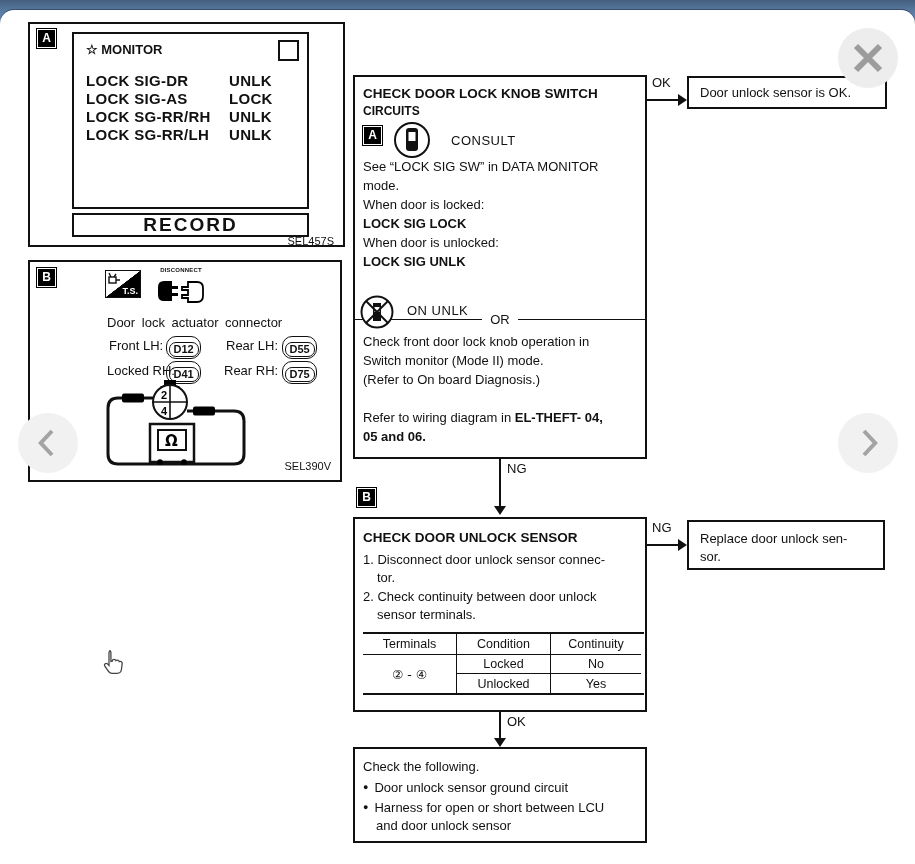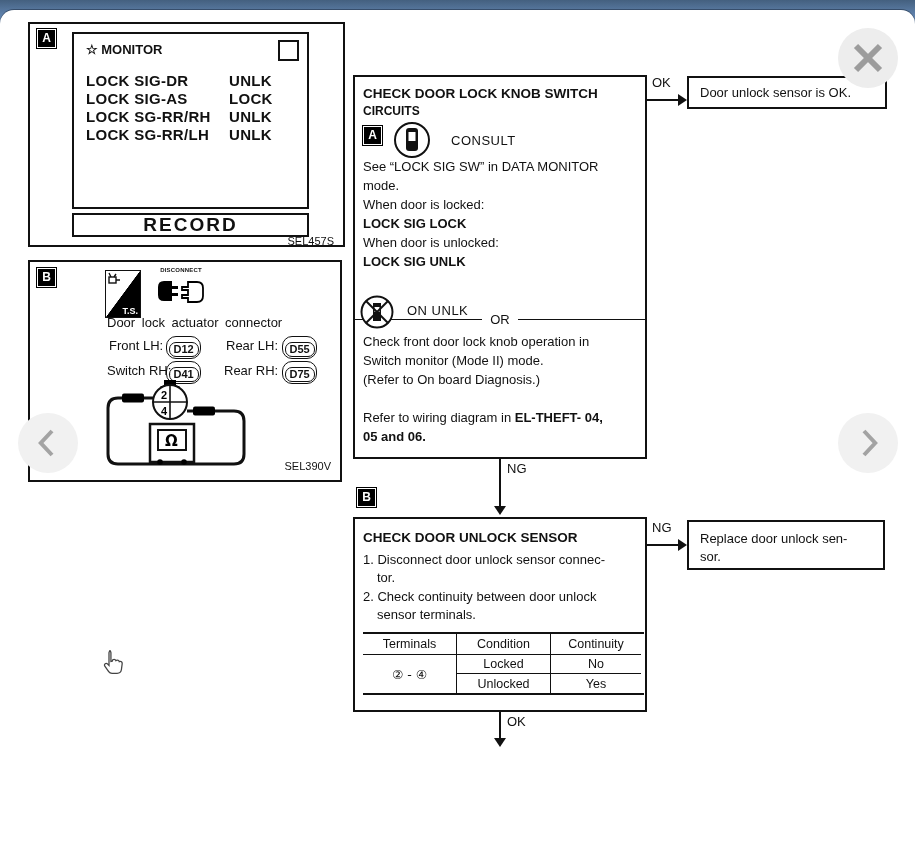--- a/index.html
+++ b/index.html
@@ -36,21 +36,21 @@
   .tbl{position:absolute;display:grid;border-top:2px solid #111;border-bottom:2.5px solid #111;
        font-size:12.5px;}
   .tbl div{display:flex;align-items:center;justify-content:center;box-sizing:border-box;}
   .tbl .h{height:21px;border-bottom:1.5px solid #111;}
   .tbl .r{height:19px;}
   .cr{border-right:1.5px solid #111;}
   .rb{border-bottom:1.5px solid #111;}
   .term{grid-row:2/4;grid-column:1;font-family:"DejaVu Sans","Liberation Sans",sans-serif;}
   .bullet{display:inline-block;font-size:9px;vertical-align:2px;margin-right:6px;}
   .figcode{position:absolute;font-size:11px;}
-  .ts-icon{position:absolute;width:36px;height:48px;border:1px solid #111;box-sizing:border-box;
+  .ts-icon{position:absolute;width:36px;height:28px;border:1px solid #111;box-sizing:border-box;
            background:linear-gradient(to bottom right,#fff 49.5%,#000 50.5%);}
   .ts-label{position:absolute;right:2px;bottom:1px;color:#fff;font-size:9px;font-weight:bold;}
   .disc-wrap{position:absolute;width:52px;height:38px;}
   .disc-label{position:absolute;top:-1px;left:0;width:100%;text-align:center;
               font-size:6px;font-weight:bold;letter-spacing:.2px;}
 </style>
 </head>
 <body>
 
 <div class="stage">
@@ -95,21 +95,21 @@
         <path d="M33 6 h9 q6 0 6 6 v8 q0 6-6 6 h-9 v-4 h-6 v-3 h6 v-5 h-6 v-3 h6 z" fill="#fff" stroke="#000" stroke-width="1.8"></path>
       </svg>
     </div>
 
     <span class="txt" style="left:77px;top:53px;word-spacing:3px;">Door lock actuator connector</span>
 
     <span class="txt" style="left:79px;top:76px;">Front LH:</span>
     <span class="abs" style="left:136px;top:74px;"><span class="pill"><span class="pill-in">D12</span></span></span>
     <span class="txt" style="left:196px;top:76px;">Rear LH:</span>
     <span class="abs" style="left:252px;top:74px;"><span class="pill"><span class="pill-in">D55</span></span></span>
-    <span class="txt" style="left:77px;top:101px;">Switch RH:</span>
+    <span class="txt" style="left:77px;top:101px;">Locked RH:</span>
     <span class="abs" style="left:136px;top:99px;"><span class="pill"><span class="pill-in">D41</span></span></span>
     <span class="txt" style="left:194px;top:101px;">Rear RH:</span>
     <span class="abs" style="left:252px;top:99px;"><span class="pill"><span class="pill-in">D75</span></span></span>
 
     <svg width="160" height="92" style="position:absolute;left:68px;top:118px;">
       <path d="M55 18 H20 Q10 18 10 28 V74 Q10 84 20 84 H136 Q146 84 146 74 V41 Q146 31 136 31 H89" fill="none" stroke="#111" stroke-width="3"></path>
       <rect x="24" y="13.5" width="22" height="9" rx="2" fill="#000"></rect>
       <rect x="95" y="26.5" width="22" height="9" rx="2" fill="#000"></rect>
       <rect x="66" y="0" width="12" height="6" fill="#000"></rect>
       <polygon points="62,6 82,6 72,15" fill="#000"></polygon>
@@ -206,20 +206,26 @@
   <div class="arr-r" style="left:678px;top:539px;"></div>
   <div class="box" style="left:687px;top:520px;width:198px;height:50px;">
     <span class="txt" style="left:11px;top:9px;">Replace door unlock sen-</span>
     <span class="txt" style="left:11px;top:27px;">sor.</span>
   </div>
 
   <div class="vline" style="left:499px;top:712px;height:29px;"></div>
   <div class="arr-d" style="left:494px;top:738px;"></div>
   <span class="txt" style="left:507px;top:714px;">OK</span>
 
+  <div class="box" style="left:353px;top:747px;width:294px;height:96px;">
+    <span class="txt" style="left:8px;top:10px;">Check the following.</span>
+    <span class="txt" style="left:8px;top:30px;"><span class="bullet">●</span><span>Door unlock sensor ground circuit</span></span>
+    <span class="txt" style="left:8px;top:50px;"><span class="bullet">●</span><span>Harness for open or short between LCU</span></span>
+    <span class="txt" style="left:21px;top:69px;">and door unlock sensor</span>
+  </div>
 
   <button class="navbtn" style="left:838px;top:28px;background:#ededed;">
     <svg width="34" height="34" viewBox="0 0 34 34">
       <line x1="5" y1="5" x2="29" y2="29" stroke="#9c9c9c" stroke-width="6"></line>
       <line x1="29" y1="5" x2="5" y2="29" stroke="#9c9c9c" stroke-width="6"></line>
     </svg>
   </button>
 
   <button class="navbtn" style="left:18px;top:413px;">
     <svg width="60" height="60" viewBox="0 0 60 60">

